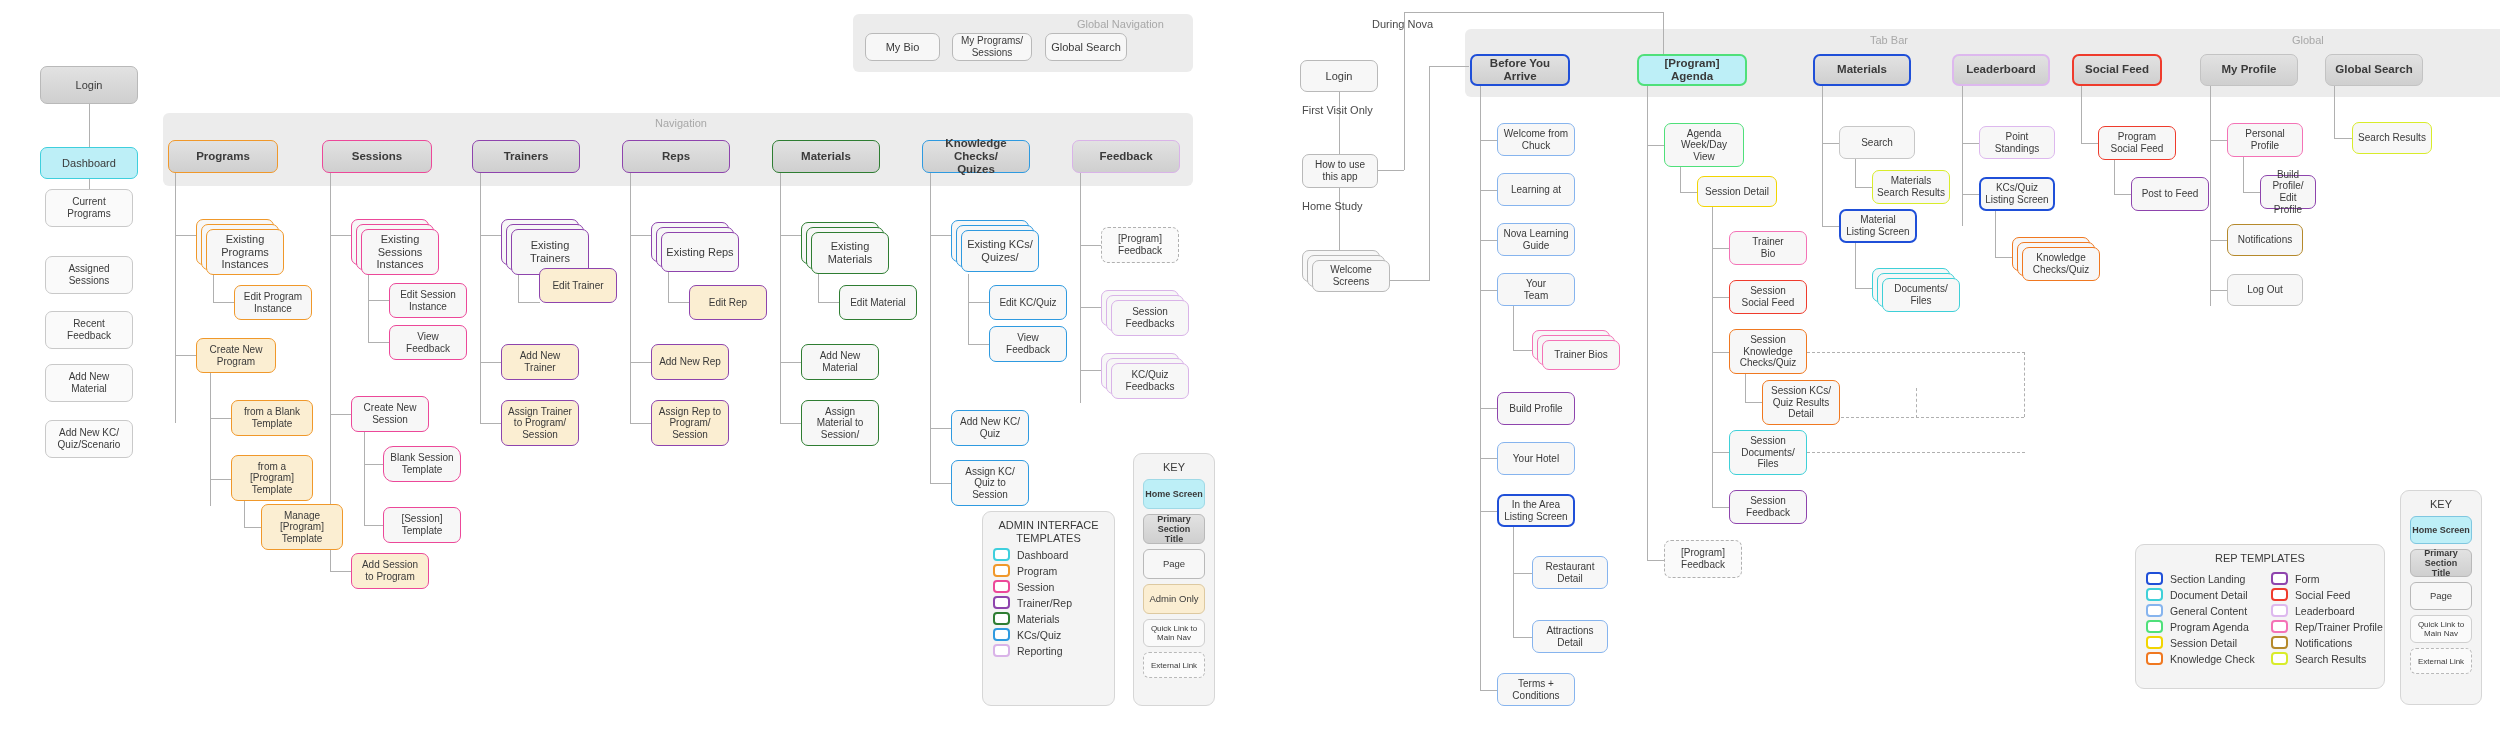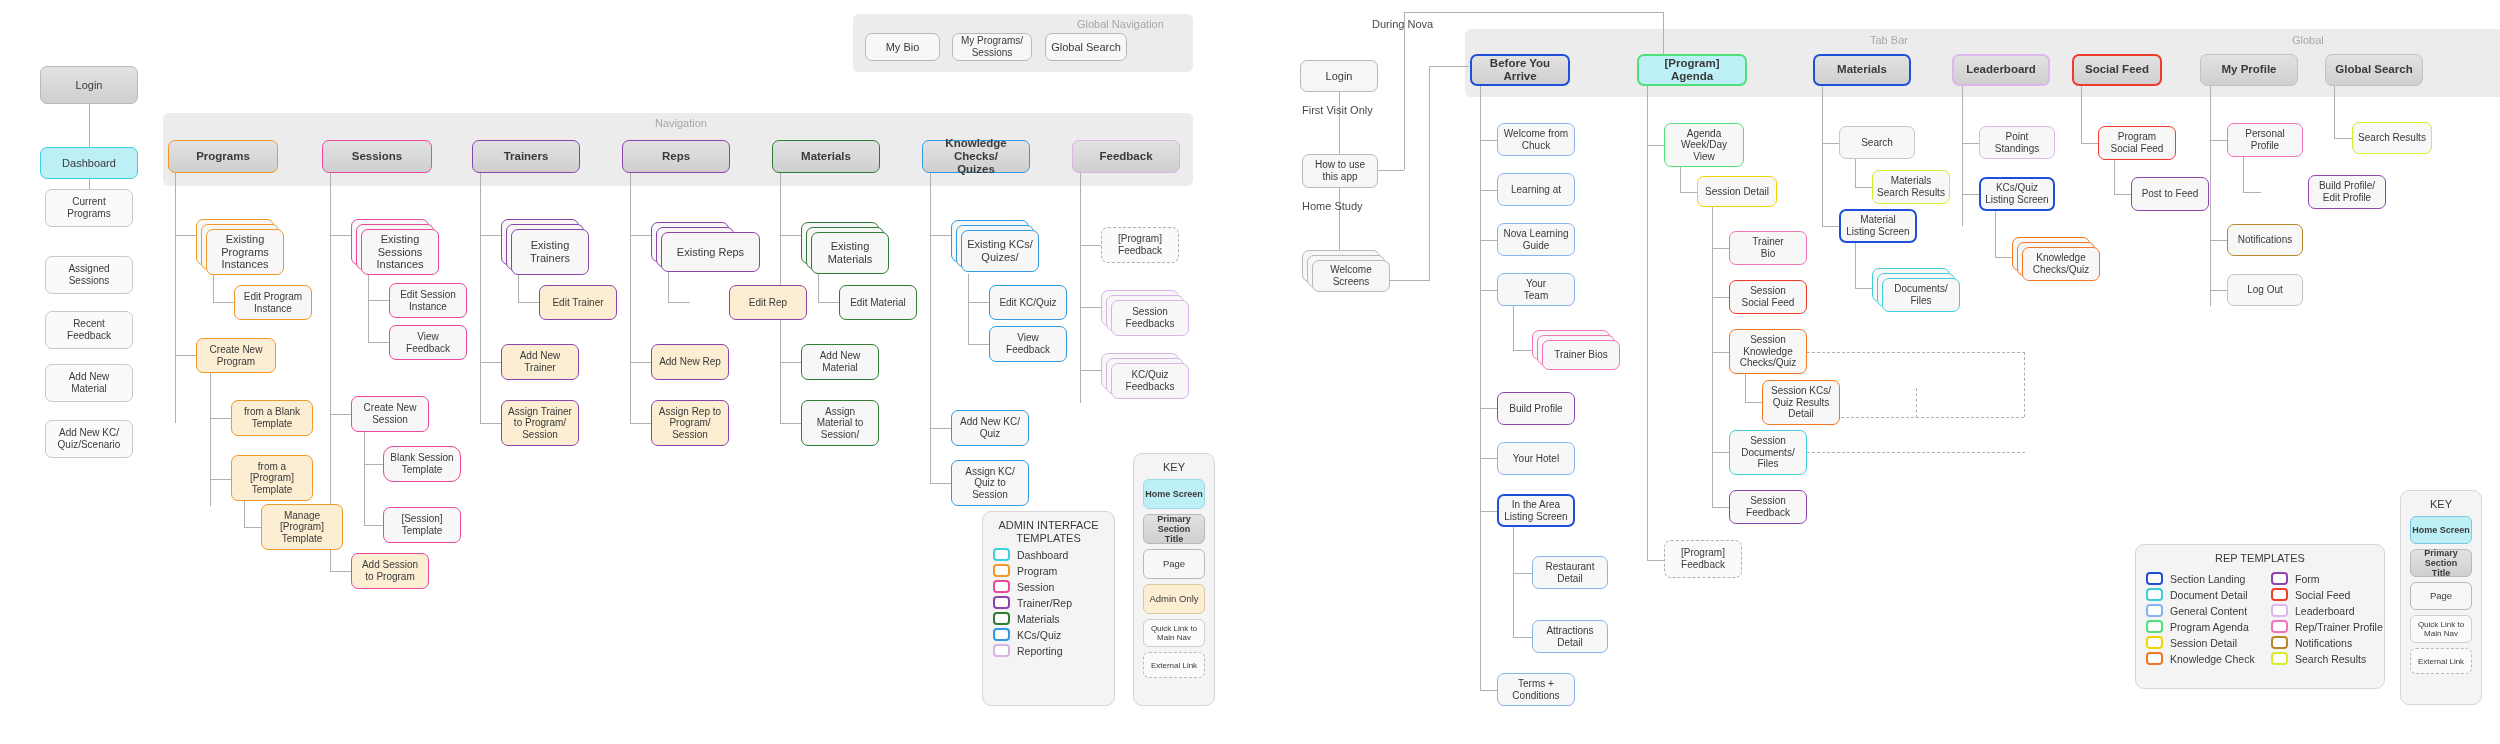--- a/index.html
+++ b/index.html
@@ -242,40 +242,40 @@
   <div class="ln v" style="left:480px; top:173px; height:250px;"></div>
   <div class="ln h" style="left:480px; top:235px; width:22px;"></div>
   <div class="stackwrap" style="left:501px; top:219px; width:88px; height:56px;">
     <div class="card c1" style="width:78px;height:46px;border-color:#8e44ad;"></div>
     <div class="card c2" style="width:78px;height:46px;border-color:#8e44ad;"></div>
     <div class="card c3" style="width:78px;height:46px;border-color:#8e44ad;">Existing
 Trainers</div>
   </div>
   <div class="ln v" style="left:518px; top:275px; height:27px;"></div>
   <div class="ln h" style="left:518px; top:302px; width:22px;"></div>
-  <div class="node admin sm" style="left:539px; top:285px; width:78px; height:35px; border-color:#8e44ad;">Edit Trainer</div>
+  <div class="node admin sm" style="left:539px; top:268px; width:78px; height:35px; border-color:#8e44ad;">Edit Trainer</div>
   <div class="ln h" style="left:480px; top:362px; width:22px;"></div>
   <div class="node admin sm" style="left:501px; top:344px; width:78px; height:36px; border-color:#8e44ad;">Add New
 Trainer</div>
   <div class="ln h" style="left:480px; top:423px; width:22px;"></div>
   <div class="node admin sm" style="left:501px; top:400px; width:78px; height:46px; border-color:#8e44ad;">Assign Trainer
 to Program/
 Session</div>
 
   <div class="node grey-head" style="left:622px; top:140px; width:108px; height:33px; border-color:#8e44ad;">Reps</div>
   <div class="ln v" style="left:630px; top:173px; height:250px;"></div>
   <div class="ln h" style="left:630px; top:235px; width:22px;"></div>
   <div class="stackwrap" style="left:651px; top:222px; width:88px; height:52px;">
     <div class="card c1" style="width:78px;height:40px;border-color:#8e44ad;"></div>
     <div class="card c2" style="width:78px;height:40px;border-color:#8e44ad;"></div>
-    <div class="card c3" style="width:99px;height:40px;border-color:#8e44ad;">Existing Reps</div>
+    <div class="card c3" style="width:78px;height:40px;border-color:#8e44ad;">Existing Reps</div>
   </div>
   <div class="ln v" style="left:668px; top:272px; height:30px;"></div>
   <div class="ln h" style="left:668px; top:302px; width:22px;"></div>
-  <div class="node admin sm" style="left:689px; top:285px; width:78px; height:35px; border-color:#8e44ad;margin-left:40px;">Edit Rep</div>
+  <div class="node admin sm" style="left:689px; top:285px; width:78px; height:35px; border-color:#8e44ad;">Edit Rep</div>
   <div class="ln h" style="left:630px; top:362px; width:22px;"></div>
   <div class="node admin sm" style="left:651px; top:344px; width:78px; height:36px; border-color:#8e44ad;">Add New Rep</div>
   <div class="ln h" style="left:630px; top:423px; width:22px;"></div>
   <div class="node admin sm" style="left:651px; top:400px; width:78px; height:46px; border-color:#8e44ad;">Assign Rep to
 Program/
 Session</div>
 
   <div class="node grey-head" style="left:772px; top:140px; width:108px; height:33px; border-color:#2e7d32;">Materials</div>
   <div class="ln v" style="left:780px; top:173px; height:250px;"></div>
   <div class="ln h" style="left:780px; top:235px; width:22px;"></div>
@@ -550,21 +550,21 @@
   <div class="ln v" style="left:2210px; top:86px; height:220px;"></div>
   <div class="ln h" style="left:2210px; top:140px; width:18px;"></div>
   <div class="node sm" style="left:2227px; top:123px; width:76px; height:34px; border-color:#f472b6;">Personal
 Profile</div>
   <div class="ln v" style="left:2334px; top:86px; height:20px;"></div>
   <div class="ln h" style="left:2334px; top:138px; width:18px;"></div>
   <div class="node sm" style="left:2352px; top:122px; width:80px; height:32px; border-color:#d8ec2a;">Search Results</div>
   <div class="ln v" style="left:2334px; top:106px; height:32px;"></div>
   <div class="ln v" style="left:2243px; top:157px; height:35px;"></div>
   <div class="ln h" style="left:2243px; top:192px; width:18px;"></div>
-  <div class="node sm" style="left:2260px; top:175px; width:78px; height:34px; border-color:#8e44ad;margin-left:48px;">Build Profile/
+  <div class="node sm" style="left:2260px; top:175px; width:56px; height:34px; border-color:#8e44ad;">Build Profile/
 Edit Profile</div>
   <div class="ln h" style="left:2210px; top:240px; width:18px;"></div>
   <div class="node sm" style="left:2227px; top:224px; width:76px; height:32px; border-color:#b5892b;">Notifications</div>
   <div class="ln h" style="left:2210px; top:290px; width:18px;"></div>
   <div class="node sm" style="left:2227px; top:274px; width:76px; height:32px; border-color:#c3c3c3;">Log Out</div>
 
   <div class="panel" style="left:2135px; top:544px; width:250px; height:145px;">
     <div class="panel-title">REP TEMPLATES</div>
     <div class="key-cols" style="margin-top:4px;">
       <div>

